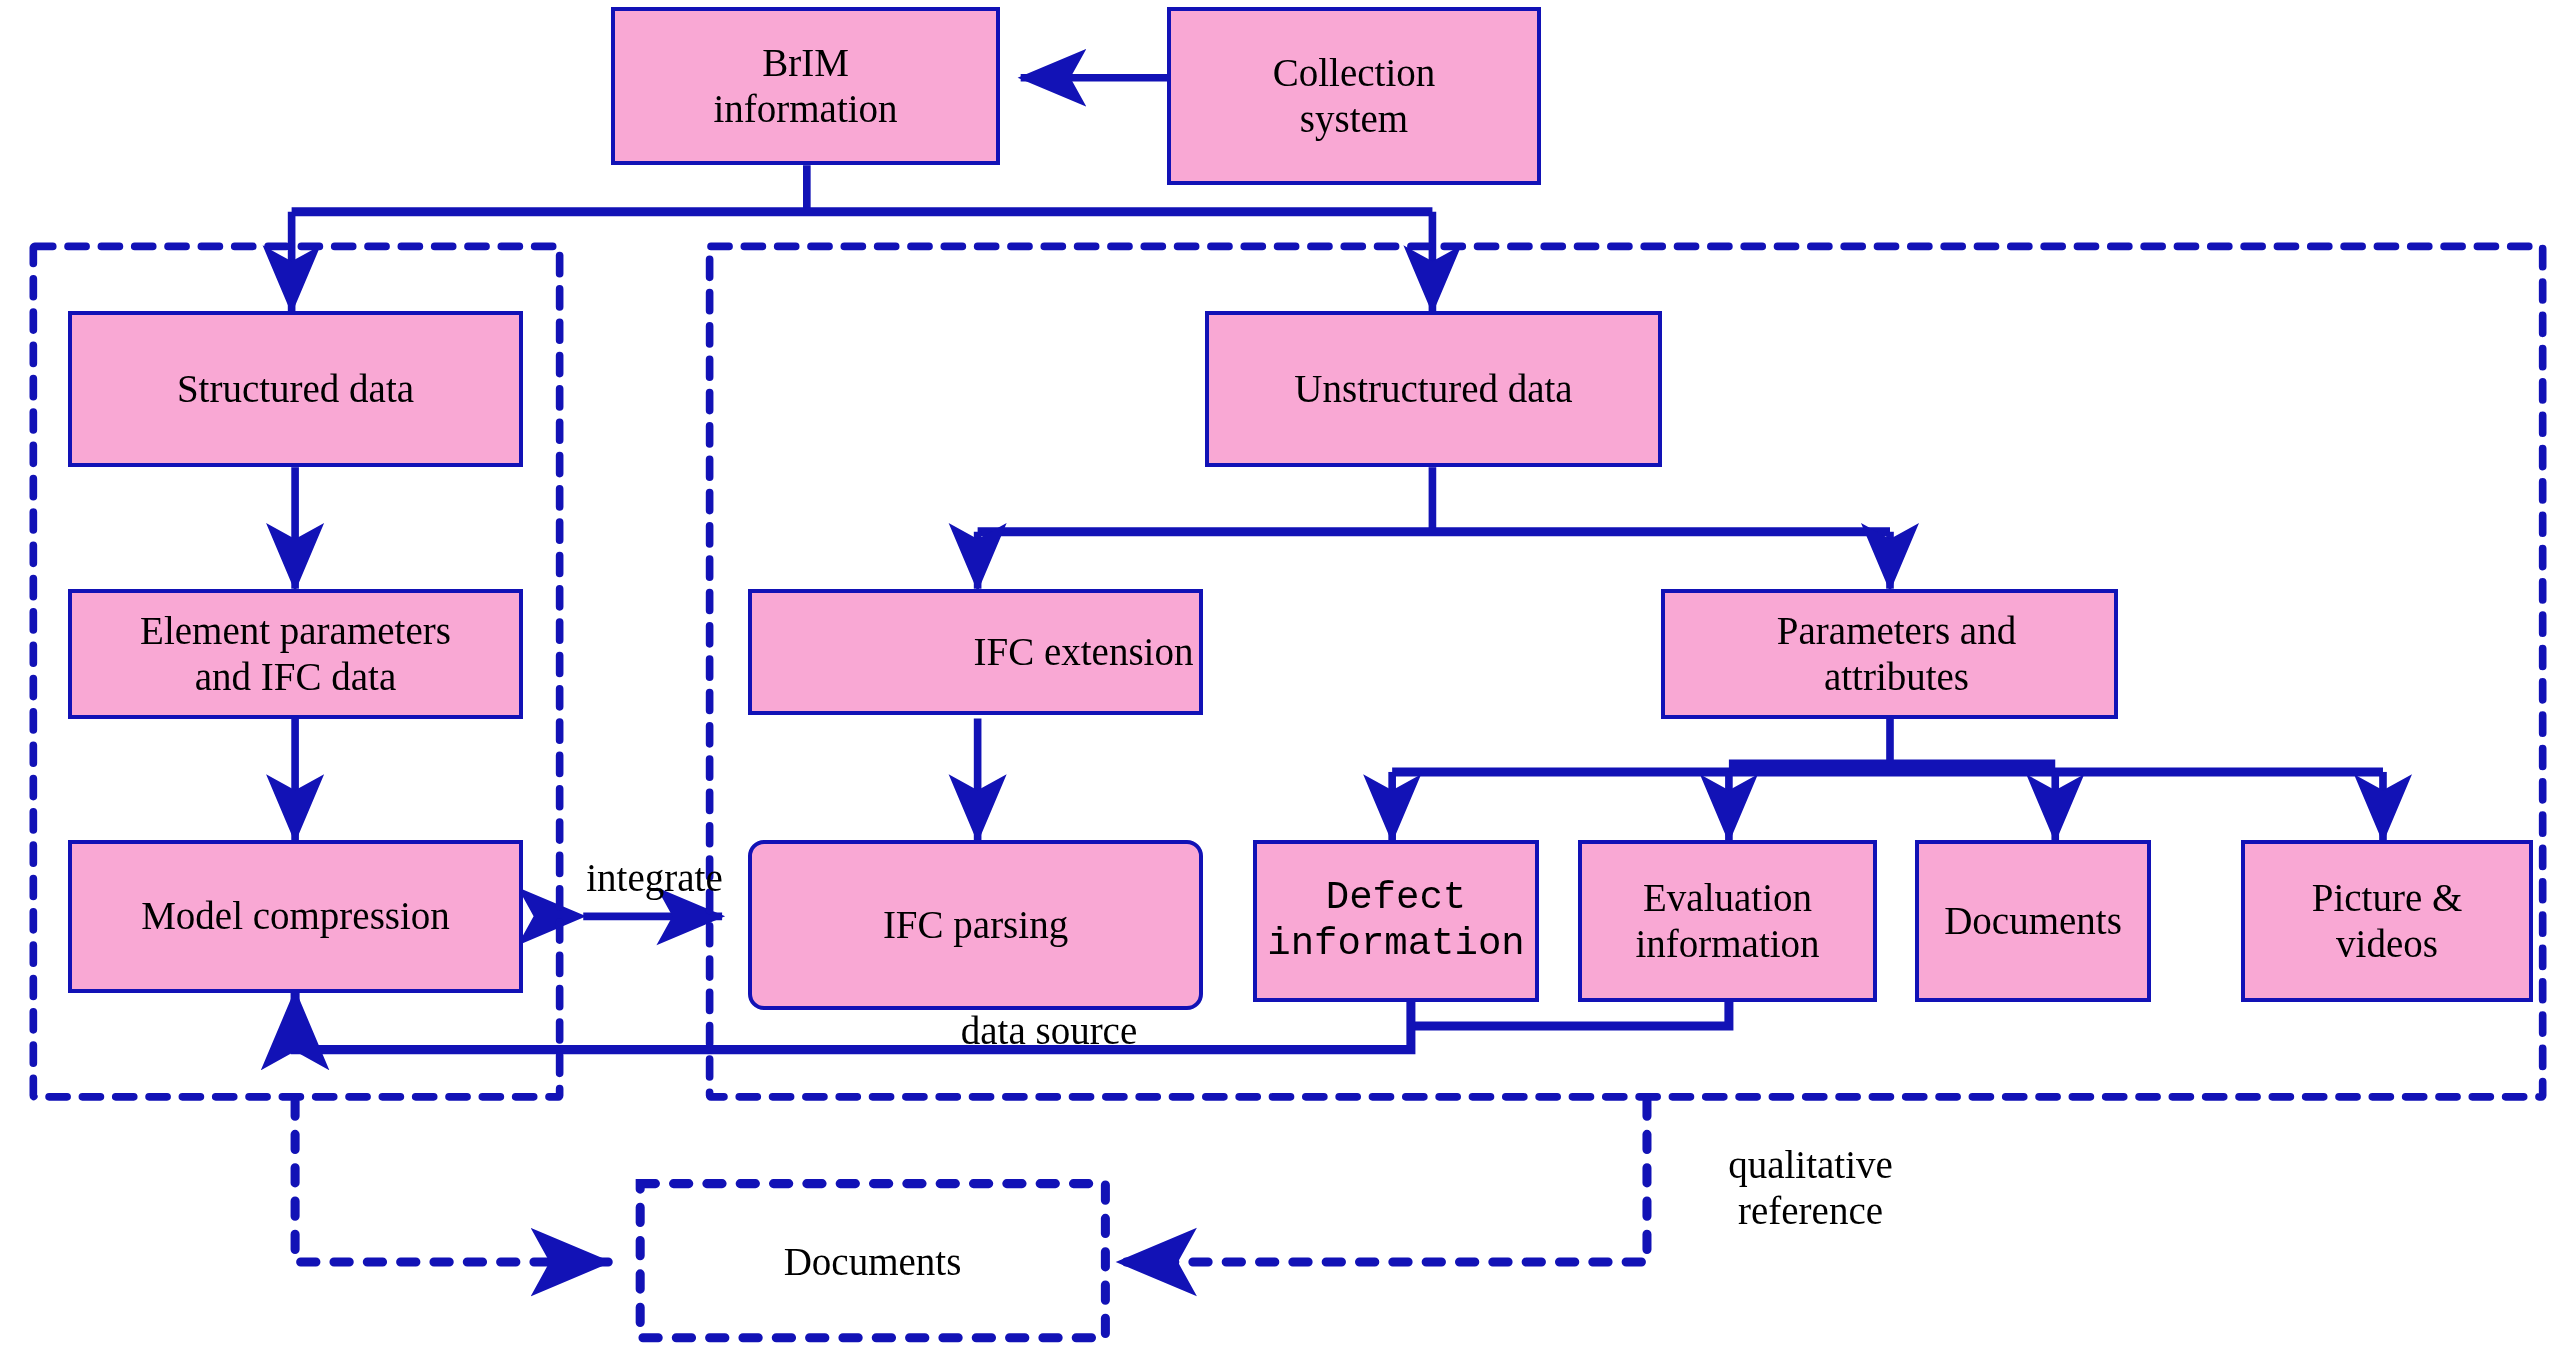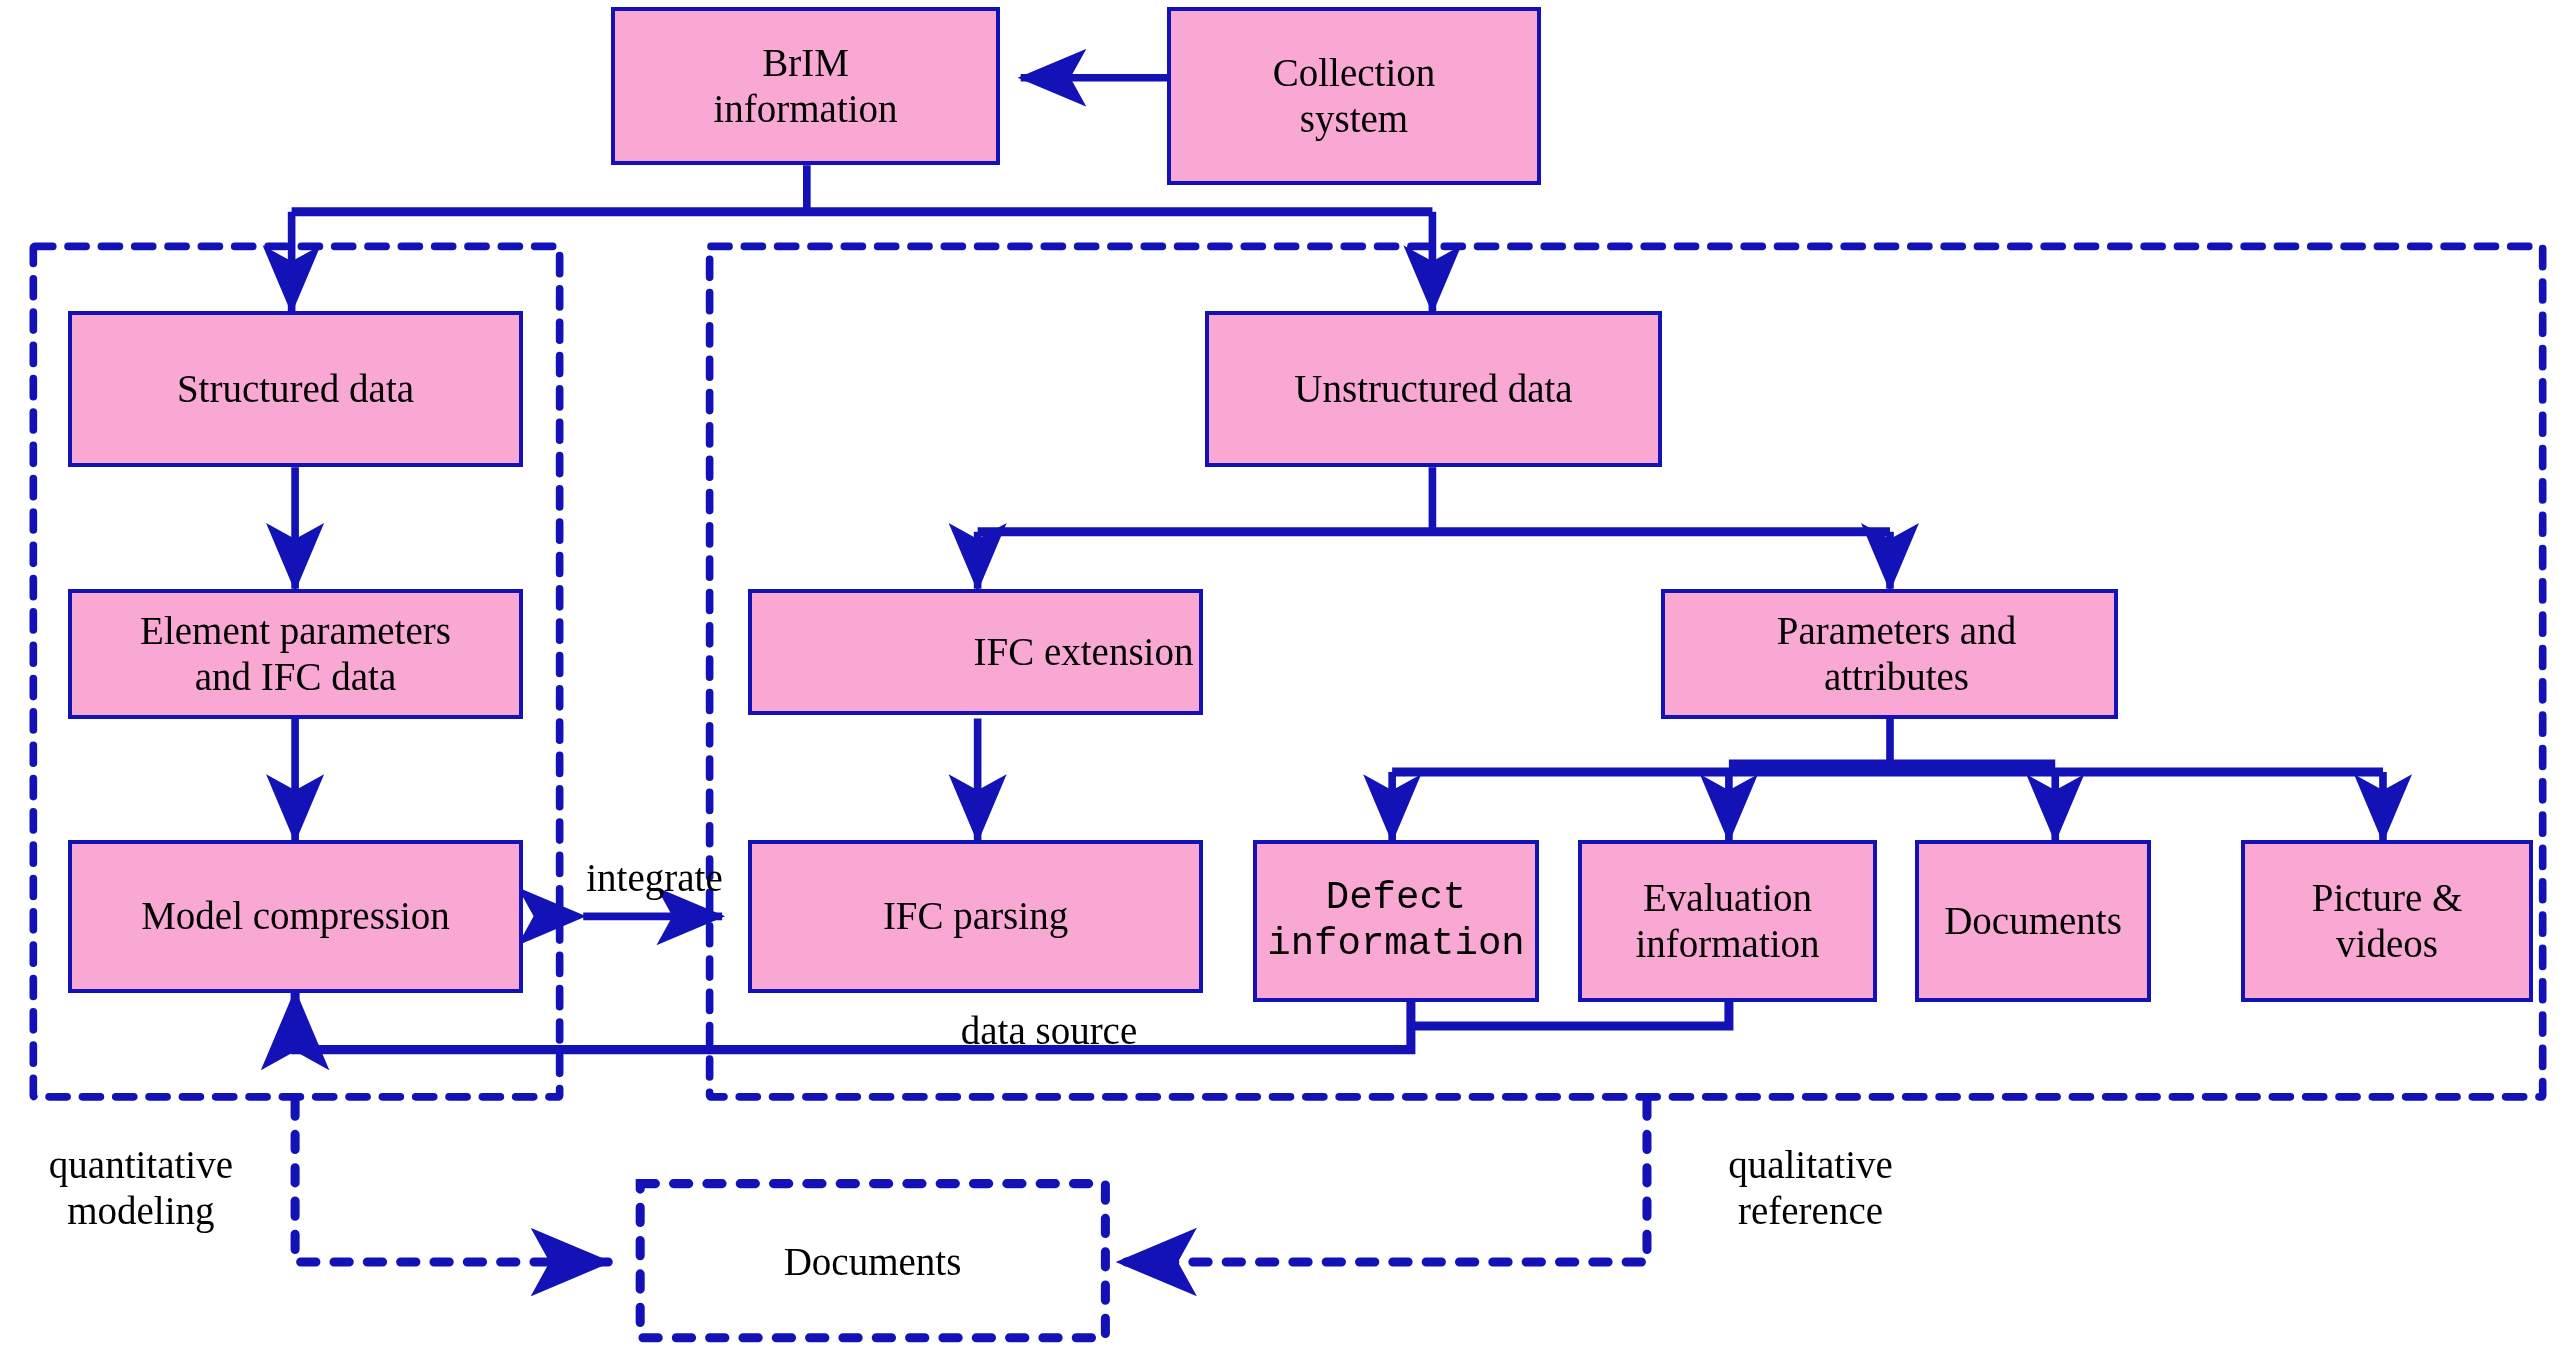--- a/index.html
+++ b/index.html
@@ -106,21 +106,21 @@
 
   <div class="nodebox" style="left:748px;top:589px;width:455px;height:126px;justify-content:flex-end;">
     <span style="white-space:pre-line;">IFC extension</span>
   </div>
 
   <div class="nodebox" style="left:1661px;top:589px;width:457px;height:130px;padding-left:14px;">
     <span style="white-space:pre-line;">Parameters and
 attributes</span>
   </div>
 
-  <div class="nodebox" style="left:748px;top:840px;width:455px;height:153px;">
+  <div class="nodebox" style="left:748px;top:840px;width:455px;height:170px;border-radius:16px;">
     <span style="white-space:pre-line;">IFC parsing</span>
   </div>
 
   <div class="nodebox" style="left:1253px;top:840px;width:286px;height:162px;">
     <span style="white-space:pre-line;font-family:Liberation Mono, monospace;">Defect
 information</span>
   </div>
 
   <div class="nodebox" style="left:1578px;top:840px;width:299px;height:162px;">
     <span style="white-space:pre-line;">Evaluation
@@ -138,20 +138,18 @@
 
   <div style="position:absolute;left:640px;top:1184px;width:465px;height:154px;
               display:flex;align-items:center;justify-content:center;">
     <span style="font-family:'Liberation Serif','DejaVu Serif',serif;font-size:39px;color:#000;">Documents</span>
   </div>
 
   <div class="freelabel" style="left:561px;top:855px;width:187px;">integrate</div>
 
   <div class="freelabel" style="left:903px;top:1008px;width:292px;">data source</div>
 
-  <div class="freelabel" style="left:19.4px;top:1142px;width:243px;">quantitative
-modeling</div>
 
   <div class="freelabel" style="left:1689px;top:1142px;width:243px;">qualitative
 reference</div>
 
 </div>
 
 
 </body></html>

